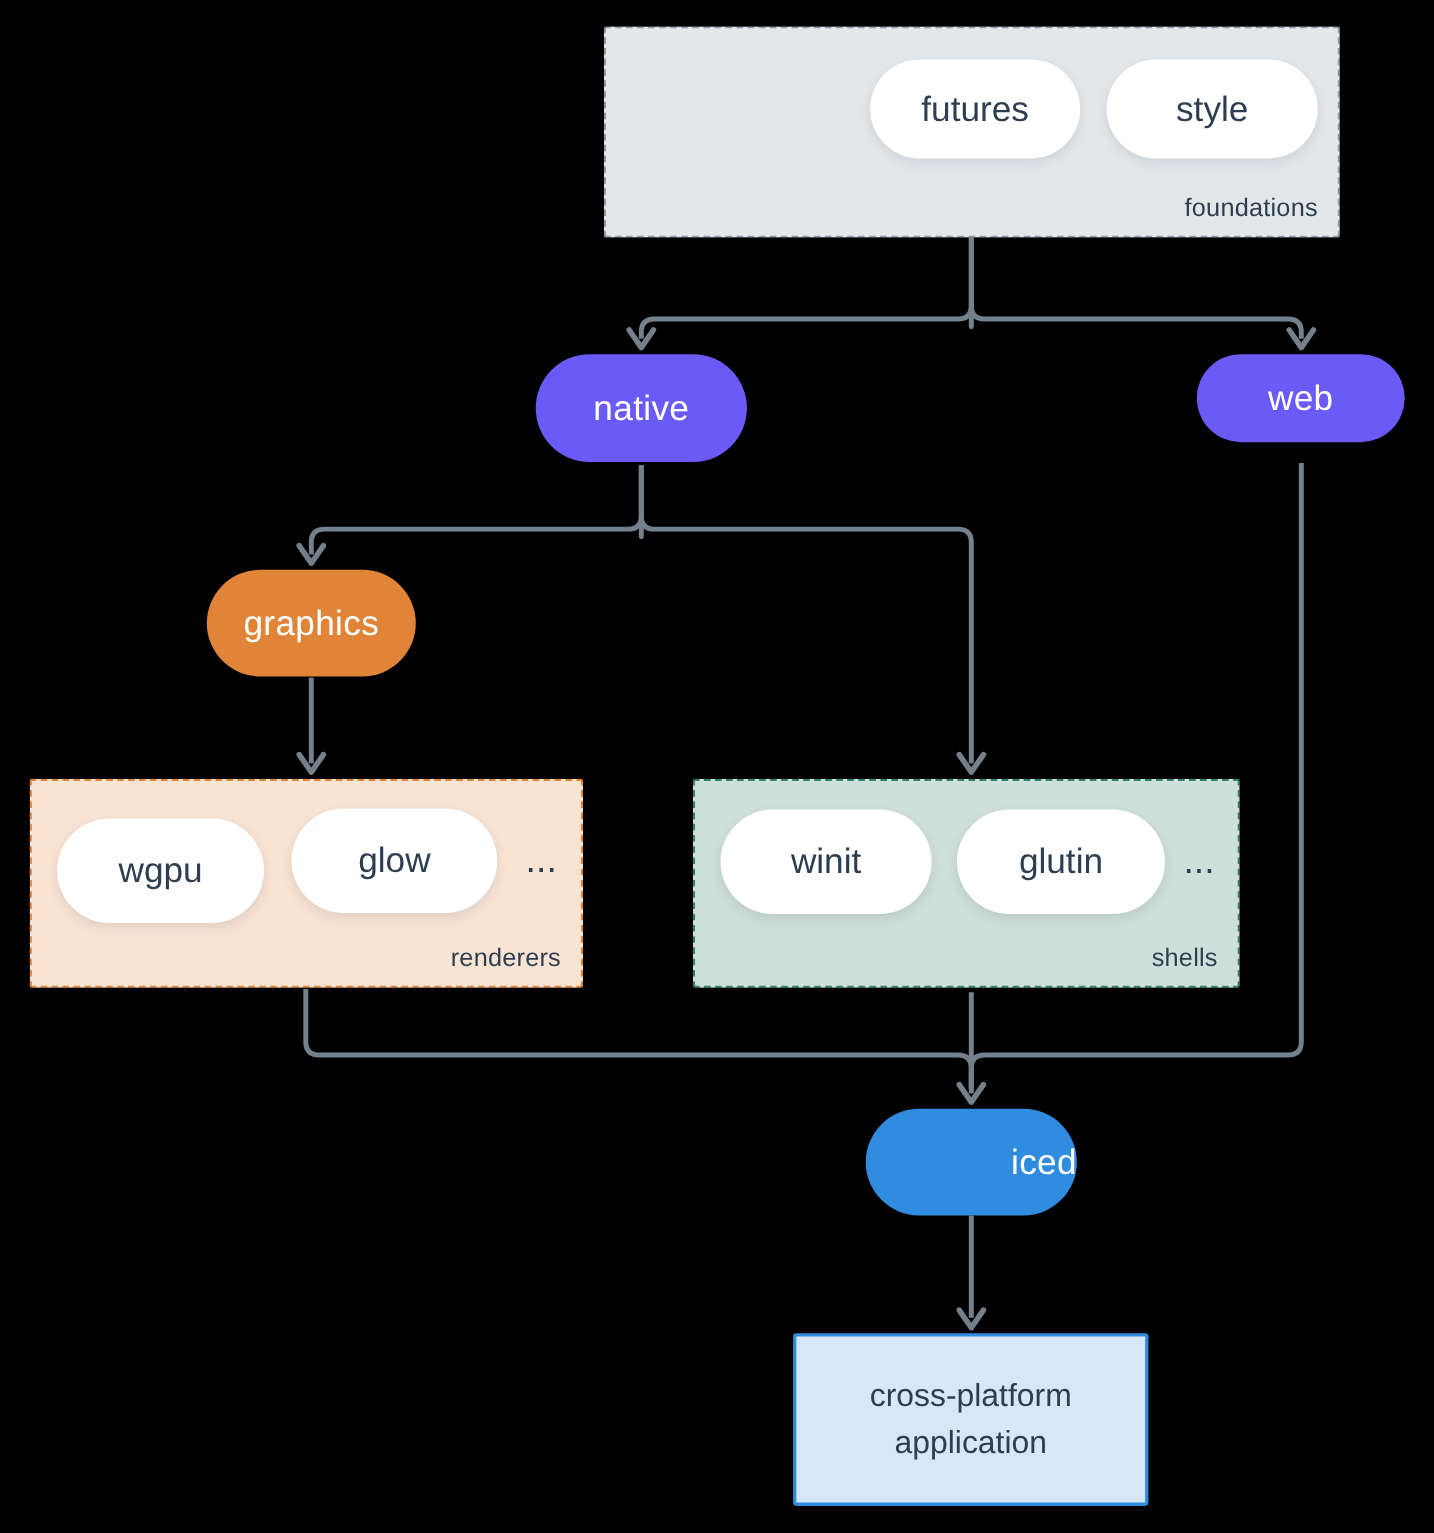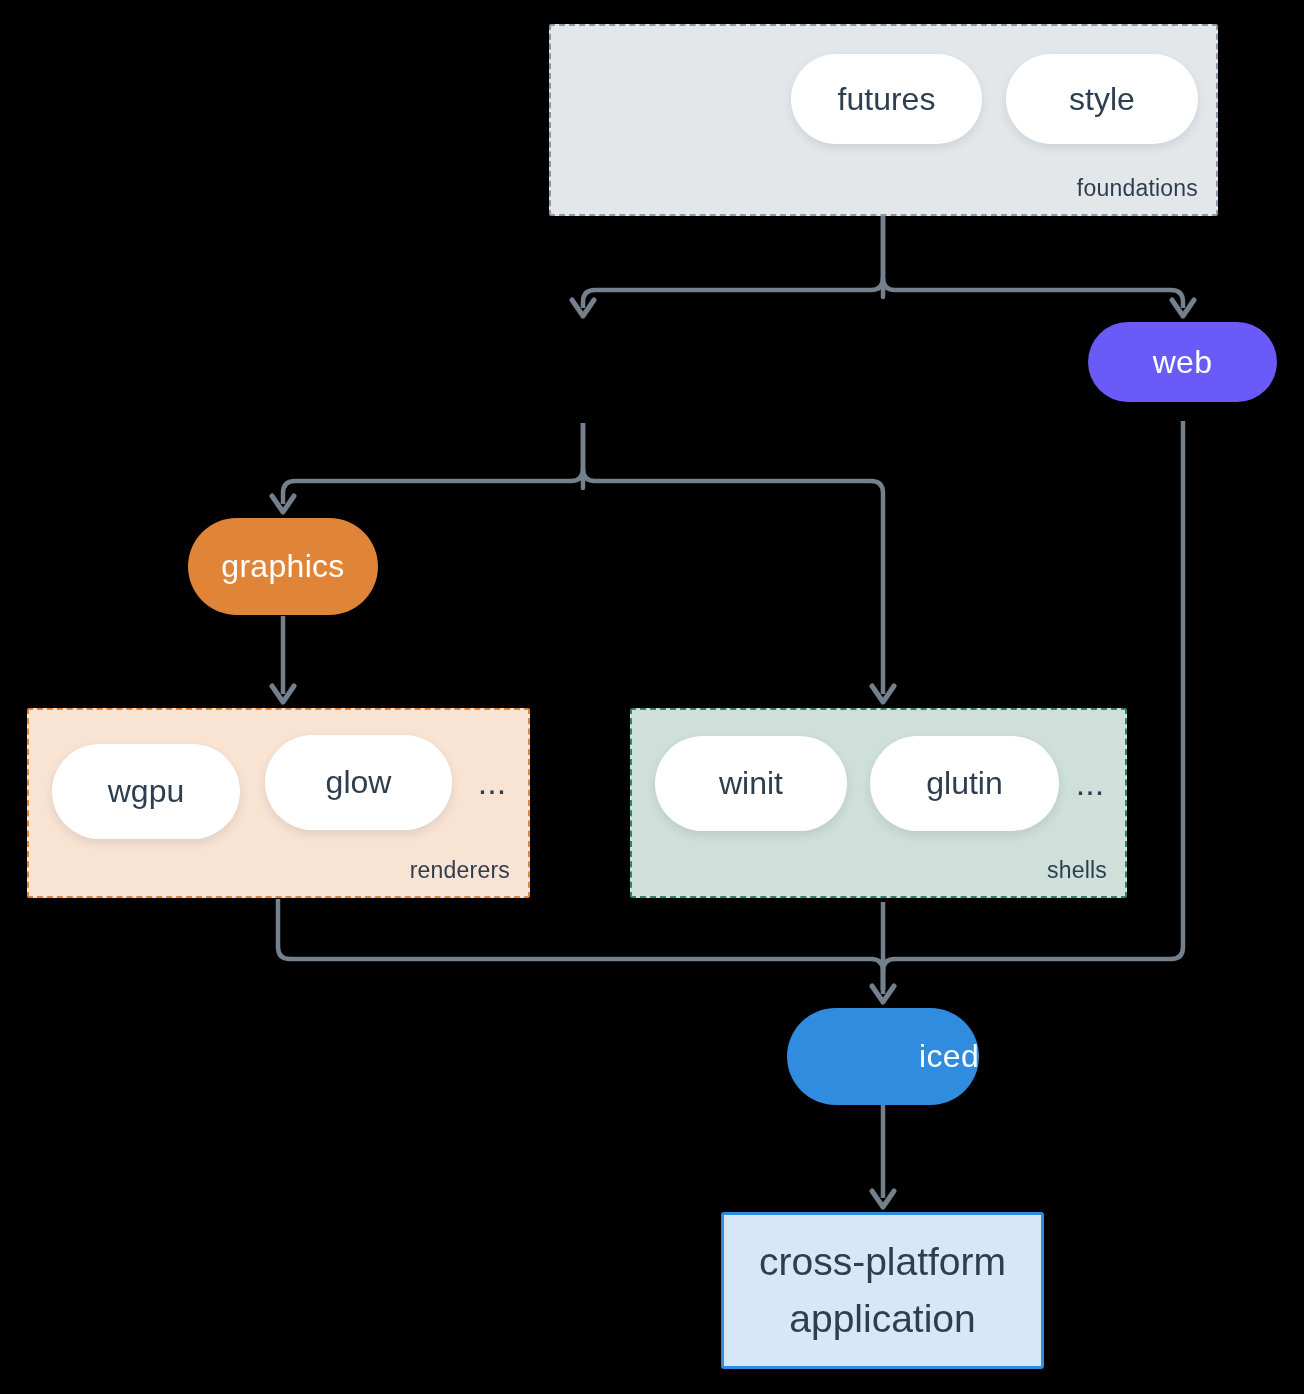--- a/index.html
+++ b/index.html
@@ -59,21 +59,21 @@
     position:absolute;display:flex;align-items:center;justify-content:center;
     font-size:34px;color:var(--text-dark);
   }
   .appbox{
     position:absolute;left:721px;top:1212px;width:323px;height:157px;
     background:var(--app-fill);border:3px solid var(--app-border);border-radius:3px;
     display:flex;align-items:center;justify-content:center;
   }
   .appbox .app-label{
     width:290px;text-align:center;
-    font-size:39px;line-height:1.45;color:var(--text-dark);
+    font-size:29px;line-height:1.45;color:var(--text-dark);
   }
 </style>
 </head>
 <body>
 
 <div class="canvas">
 
   <svg class="edges" viewBox="0 0 1304 1394">
 
     <path class="edge" d="M883 216 V278 Q883 290 871 290 H595 Q583 290 583 302 V308"></path>
@@ -103,20 +103,23 @@
   <div class="groupbox foundations" style="left:549px;top:24px;width:669px;height:192px;">
     <div class="pill" style="left:240px;top:28px;width:191px;height:90px;">
       <span>futures</span>
     </div>
     <div class="pill" style="left:455px;top:28px;width:192px;height:90px;">
       <span>style</span>
     </div>
     <div class="group-label">foundations</div>
   </div>
 
+  <div class="node purple" style="left:487px;top:322px;width:192px;height:98px;">
+    <span>native</span>
+  </div>
   <div class="node purple" style="left:1088px;top:322px;width:189px;height:80px;">
     <span>web</span>
   </div>
 
   <div class="node orange" style="left:188px;top:518px;width:190px;height:97px;">
     <span>graphics</span>
   </div>
 
   <div class="groupbox renderers" style="left:27px;top:708px;width:503px;height:190px;">
     <div class="pill" style="left:23px;top:34px;width:188px;height:95px;">

